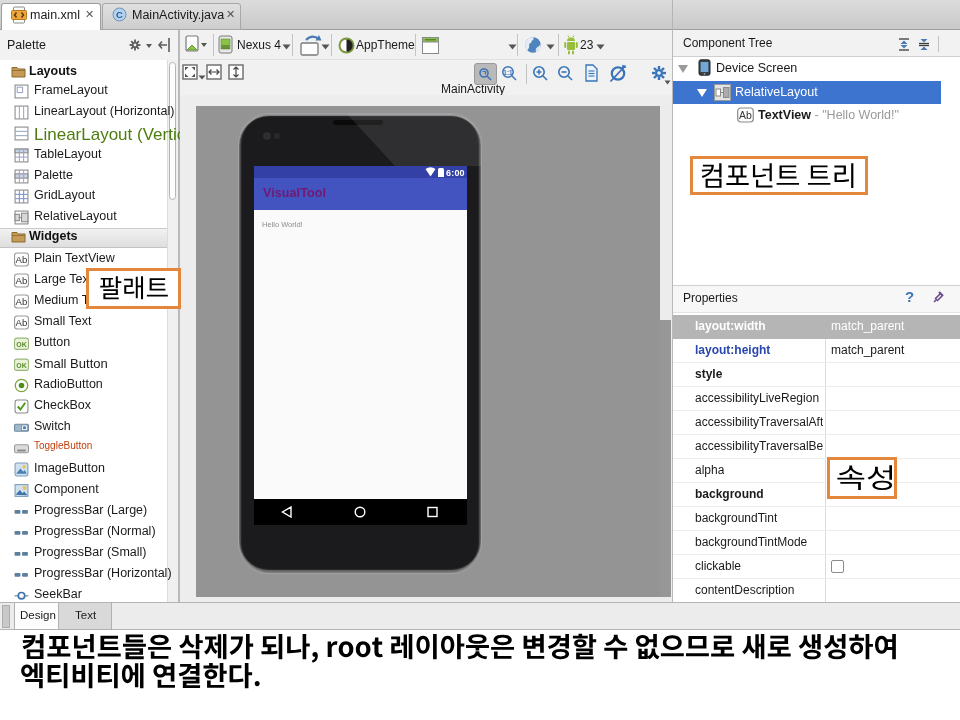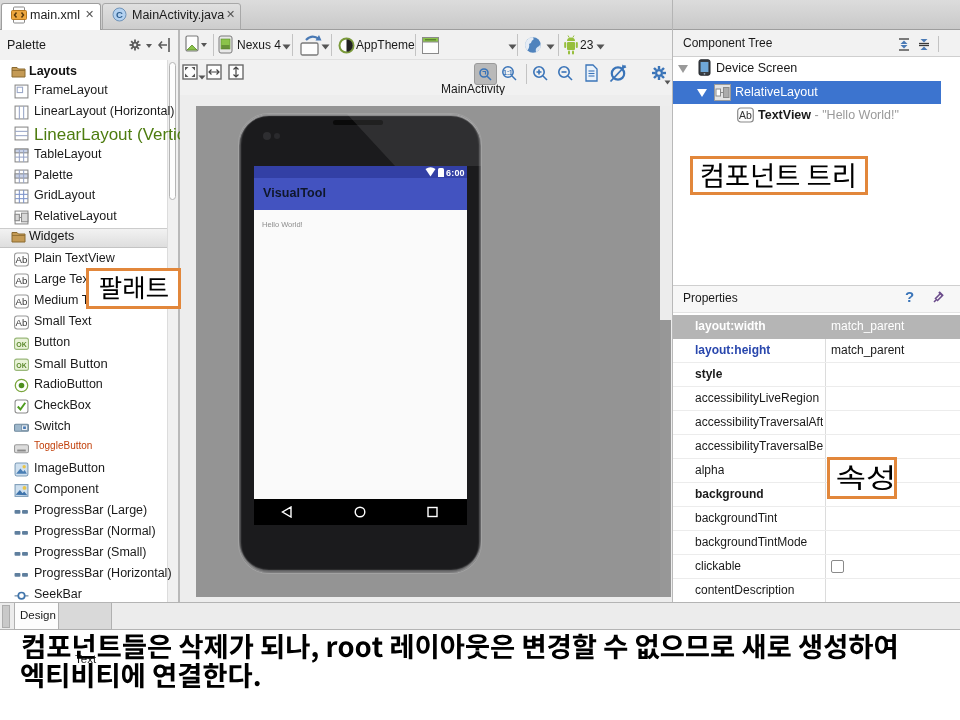--- a/index.html
+++ b/index.html
@@ -87,21 +87,21 @@
     <line x1="1" y1="5" x2="13" y2="5" stroke="#7f95c9"></line>
     <line x1="1" y1="9" x2="13" y2="9" stroke="#7f95c9"></line>
   </svg><div class="abs" style="left:34px;top:188px;font-size:12.5px;color:#1a1a1a;white-space:nowrap;">GridLayout</div><svg class="abs" style="left:14px;top:210px" width="15" height="15" viewBox="0 0 14 14">
     <rect x="1" y="1" width="12" height="12" fill="#fff" stroke="#8a8a8a"></rect>
     <rect x="1" y="4" width="4" height="6" fill="#d8d8d8" stroke="#8a8a8a"></rect>
     <rect x="7" y="3" width="6" height="8" fill="#d8d8d8" stroke="#8a8a8a"></rect>
     <line x1="5" y1="7" x2="7" y2="7" stroke="#8a8a8a"></line>
   </svg><div class="abs" style="left:34px;top:209px;font-size:12.5px;color:#1a1a1a;white-space:nowrap;">RelativeLayout</div><div class="abs" style="left:0;top:228px;width:167px;height:20px;background:linear-gradient(#f2f2f2,#dedede);border-top:1px solid #cccccc;border-bottom:1px solid #c4c4c4;"></div><svg class="abs" style="left:11px;top:230px" width="15" height="13" viewBox="0 0 15 13">
     <path d="M1 2.5 L6 2.5 L7.5 4 L14 4 L14 12 L1 12 Z" fill="#c49a55" stroke="#8a6a30" stroke-width="1"></path>
     <path d="M1 5.5 H14" stroke="#8a6a30" stroke-width="0.8"></path>
-  </svg><div class="abs" style="left:29px;top:229px;font-size:12.5px;font-weight:normal;color:#111;white-space:nowrap;">Widgets</div><svg class="abs" style="left:14px;top:252px" width="15" height="15" viewBox="0 0 14 14">
+  </svg><div class="abs" style="left:29px;top:229px;font-size:12.5px;font-weight:bold;color:#111;white-space:nowrap;">Widgets</div><svg class="abs" style="left:14px;top:252px" width="15" height="15" viewBox="0 0 14 14">
     <rect x="0.5" y="1" width="13" height="12" rx="2.5" fill="#fdfdfd" stroke="#9a9a9a"></rect>
     <text x="7" y="10.5" font-size="9" font-family="Liberation Sans" fill="#333" text-anchor="middle">Ab</text>
   </svg><div class="abs" style="left:34px;top:251px;font-size:12.5px;color:#1a1a1a;white-space:nowrap;">Plain TextView</div><svg class="abs" style="left:14px;top:273px" width="15" height="15" viewBox="0 0 14 14">
     <rect x="0.5" y="1" width="13" height="12" rx="2.5" fill="#fdfdfd" stroke="#9a9a9a"></rect>
     <text x="7" y="10.5" font-size="9" font-family="Liberation Sans" fill="#333" text-anchor="middle">Ab</text>
   </svg><div class="abs" style="left:34px;top:272px;font-size:12.5px;color:#1a1a1a;white-space:nowrap;">Large Text</div><svg class="abs" style="left:14px;top:294px" width="15" height="15" viewBox="0 0 14 14">
     <rect x="0.5" y="1" width="13" height="12" rx="2.5" fill="#fdfdfd" stroke="#9a9a9a"></rect>
     <text x="7" y="10.5" font-size="9" font-family="Liberation Sans" fill="#333" text-anchor="middle">Ab</text>
   </svg><div class="abs" style="left:34px;top:293px;font-size:12.5px;color:#1a1a1a;white-space:nowrap;">Medium Text</div><svg class="abs" style="left:14px;top:315px" width="15" height="15" viewBox="0 0 14 14">
     <rect x="0.5" y="1" width="13" height="12" rx="2.5" fill="#fdfdfd" stroke="#9a9a9a"></rect>
@@ -312,21 +312,21 @@
       </svg></div>
 <div class="abs" style="left:254px;top:166px;width:213px;height:12px;background:#3340a5;"></div>
 <svg class="abs" style="left:425px;top:167px" width="11" height="10" viewBox="0 0 11 10">
       <path d="M0.5 2 Q5.5 -1.5 10.5 2 L5.5 9.5 Z" fill="#fff"></path>
     </svg>
 <svg class="abs" style="left:437px;top:167px" width="8" height="10" viewBox="0 0 8 10">
       <path d="M1 2.5 Q1 1 2.5 1 L5.5 1 Q7 1 7 2.5 L7 10 L1 10 Z" fill="#fff"></path>
     </svg>
 <div class="abs" style="left:446px;top:167.5px;font-size:9px;font-weight:bold;color:#fff;letter-spacing:0.2px;">6:00</div>
 <div class="abs" style="left:254px;top:178px;width:213px;height:32px;background:#4353c0;"></div>
-<div class="abs" style="left:263px;top:186px;font-size:12.5px;font-weight:bold;color:#0f172a;letter-spacing:0.1px;">VisualTool</div>
+<div class="abs" style="left:263px;top:186px;font-size:12.5px;font-weight:bold;color:#701a75;letter-spacing:0.1px;">VisualTool</div>
 <div class="abs" style="left:254px;top:210px;width:213px;height:289px;background:#fafafa;"></div>
 <div class="abs" style="left:262px;top:220px;font-size:7.5px;color:#8d8d8d;">Hello World!</div>
 <div class="abs" style="left:254px;top:499px;width:213px;height:26px;background:#000;"></div>
 <svg class="abs" style="left:281px;top:506px" width="11" height="12" viewBox="0 0 11 12">
       <path d="M10 1 L10 11 L1.5 6 Z" fill="none" stroke="#fff" stroke-width="1.4"></path>
     </svg>
 <svg class="abs" style="left:354px;top:506px" width="12" height="12" viewBox="0 0 12 12">
       <circle cx="6" cy="6" r="4.8" fill="none" stroke="#fff" stroke-width="1.4"></circle>
     </svg>
 <svg class="abs" style="left:427px;top:506px" width="11" height="12" viewBox="0 0 11 12">
@@ -388,21 +388,21 @@
         <line x1="2" y1="13" x2="5" y2="10"></line>
       </g>
     </svg>
 <div class="abs" style="left:825px;top:315px;width:1px;height:287px;background:#dcdcdc;"></div>
 <div class="abs" style="left:673px;top:315px;width:287px;height:24px;background:#b5b5b5;"></div><div class="abs" style="left:695px;top:319px;font-size:12px;font-weight:bold;color:#fff;">layout:width</div><div class="abs" style="left:831px;top:319px;font-size:12px;color:#fff;">match_parent</div><div class="abs" style="left:673px;top:339px;width:287px;height:24px;border-bottom:1px solid #ececec;"></div><div class="abs" style="left:695px;top:343px;font-size:12px;font-weight:bold;color:#2947ad;white-space:nowrap;overflow:hidden;max-width:128px;">layout:height</div><div class="abs" style="left:831px;top:343px;font-size:12px;color:#1a1a1a;">match_parent</div><div class="abs" style="left:673px;top:363px;width:287px;height:24px;border-bottom:1px solid #ececec;"></div><div class="abs" style="left:695px;top:367px;font-size:12px;font-weight:bold;color:#1a1a1a;white-space:nowrap;overflow:hidden;max-width:128px;">style</div><div class="abs" style="left:673px;top:387px;width:287px;height:24px;border-bottom:1px solid #ececec;"></div><div class="abs" style="left:695px;top:391px;font-size:12px;font-weight:normal;color:#1a1a1a;white-space:nowrap;overflow:hidden;max-width:128px;">accessibilityLiveRegion</div><div class="abs" style="left:673px;top:411px;width:287px;height:24px;border-bottom:1px solid #ececec;"></div><div class="abs" style="left:695px;top:415px;font-size:12px;font-weight:normal;color:#1a1a1a;white-space:nowrap;overflow:hidden;max-width:128px;">accessibilityTraversalAfte</div><div class="abs" style="left:673px;top:435px;width:287px;height:24px;border-bottom:1px solid #ececec;"></div><div class="abs" style="left:695px;top:439px;font-size:12px;font-weight:normal;color:#1a1a1a;white-space:nowrap;overflow:hidden;max-width:128px;">accessibilityTraversalBefo</div><div class="abs" style="left:673px;top:459px;width:287px;height:24px;border-bottom:1px solid #ececec;"></div><div class="abs" style="left:695px;top:463px;font-size:12px;font-weight:normal;color:#1a1a1a;white-space:nowrap;overflow:hidden;max-width:128px;">alpha</div><div class="abs" style="left:673px;top:483px;width:287px;height:24px;border-bottom:1px solid #ececec;"></div><div class="abs" style="left:695px;top:487px;font-size:12px;font-weight:bold;color:#1a1a1a;white-space:nowrap;overflow:hidden;max-width:128px;">background</div><div class="abs" style="left:673px;top:507px;width:287px;height:24px;border-bottom:1px solid #ececec;"></div><div class="abs" style="left:695px;top:511px;font-size:12px;font-weight:normal;color:#1a1a1a;white-space:nowrap;overflow:hidden;max-width:128px;">backgroundTint</div><div class="abs" style="left:673px;top:531px;width:287px;height:24px;border-bottom:1px solid #ececec;"></div><div class="abs" style="left:695px;top:535px;font-size:12px;font-weight:normal;color:#1a1a1a;white-space:nowrap;overflow:hidden;max-width:128px;">backgroundTintMode</div><div class="abs" style="left:673px;top:555px;width:287px;height:24px;border-bottom:1px solid #ececec;"></div><div class="abs" style="left:695px;top:559px;font-size:12px;font-weight:normal;color:#1a1a1a;white-space:nowrap;overflow:hidden;max-width:128px;">clickable</div><div class="abs" style="left:831px;top:560px;width:13px;height:13px;background:#fff;border:1px solid #8a8a8a;border-radius:2px;"></div><div class="abs" style="left:673px;top:579px;width:287px;height:24px;border-bottom:1px solid #ececec;"></div><div class="abs" style="left:695px;top:583px;font-size:12px;font-weight:normal;color:#1a1a1a;white-space:nowrap;overflow:hidden;max-width:128px;">contentDescription</div>
 <div class="abs" style="left:0;top:602px;width:960px;height:28px;background:#ececec;border-top:1px solid #b4b4b4;border-bottom:1px solid #b4b4b4;"></div>
 <div class="abs" style="left:2px;top:605px;width:8px;height:23px;background:#c9c9c9;border:1px solid #adadad;"></div>
 <div class="abs" style="left:14px;top:603px;width:45px;height:27px;background:#fdfdfd;border:1px solid #b0b0b0;border-top:none;"></div>
 <div class="abs" style="left:20px;top:609px;font-size:11.5px;color:#1a1a1a;">Design</div>
 <div class="abs" style="left:59px;top:603px;width:53px;height:27px;background:#d9d9d9;border:1px solid #b0b0b0;border-top:none;border-left:none;"></div>
-<div class="abs" style="left:75px;top:609px;font-size:11.5px;color:#1a1a1a;margin-top:44px;">Text</div>
+<div class="abs" style="left:75px;top:609px;font-size:11.5px;color:#1a1a1a;">Text</div>
 <div class="abs" style="left:86px;top:268px;width:95px;height:41px;background:#fff;border:3px solid #e2873b;"></div><div class="abs" style="left:98px;top:277px;">
       <svg width="75" height="27" viewBox="0 -20.80 75 27.56" style="display:block;overflow:visible">
         <g transform="scale(1.000,1)">
           <path d="M2.0 -19.9H14.6V-18.2H2.0ZM1.6 -10.1 1.4 -11.9Q3.4 -11.9 5.9 -11.9Q8.3 -12.0 10.8 -12.1Q13.4 -12.2 15.7 -12.5L15.8 -10.9Q13.4 -10.6 10.9 -10.4Q8.4 -10.2 6.0 -10.2Q3.6 -10.1 1.6 -10.1ZM4.3 -19.2H6.4V-10.9H4.3ZM10.2 -19.2H12.2V-10.9H10.2ZM17.4 -21.5H19.5V-9.3H17.4ZM18.6 -16.4H23.0V-14.6H18.6ZM4.6 -8.2H19.5V-2.5H6.8V1.0H4.7V-4.1H17.4V-6.5H4.6ZM4.7 0.0H20.4V1.8H4.7Z M26.0 -5.4H27.5Q29.7 -5.4 31.8 -5.5Q33.8 -5.6 36.2 -6.0L36.4 -4.3Q33.9 -3.8 31.8 -3.7Q29.7 -3.6 27.5 -3.6H26.0ZM25.9 -18.9H34.7V-10.7H28.1V-4.7H26.0V-12.4H32.7V-17.2H25.9ZM43.1 -21.5H45.2V2.0H43.1ZM39.1 -12.2H43.7V-10.4H39.1ZM37.8 -21.0H39.8V0.8H37.8Z M51.9 -8.8H68.0V-7.1H51.9ZM49.1 -2.8H70.5V-1.0H49.1ZM51.9 -19.5H67.8V-17.7H54.1V-8.3H51.9ZM53.4 -14.2H67.3V-12.5H53.4Z" fill="#000"></path>
         </g>
       </svg>
     </div><div class="abs" style="left:690px;top:156px;width:178px;height:39px;background:#fff;border:3px solid #e2873b;"></div><div class="abs" style="left:697px;top:164px;">
       <svg width="166" height="29" viewBox="0 -22.64 166 30.00" style="display:block;overflow:visible">
         <g transform="scale(1.000,1)">
           <path d="M14.5 -16.6H20.5V-14.7H14.5ZM12.2 -21.9H14.6Q14.6 -18.7 13.4 -16.0Q12.1 -13.4 9.6 -11.4Q7.0 -9.5 3.0 -8.2L2.1 -10.1Q5.6 -11.2 7.9 -12.8Q10.1 -14.4 11.1 -16.5Q12.2 -18.6 12.2 -21.0ZM3.2 -21.9H13.6V-20.0H3.2ZM12.1 -17.3V-15.6L2.3 -14.9L2.0 -16.8ZM20.1 -23.4H22.5V-8.6H20.1ZM6.0 -7.3H22.5V1.9H6.0ZM20.2 -5.4H8.3V-0.0H20.2Z M27.5 -2.9H50.6V-1.0H27.5ZM37.8 -9.6H40.1V-2.1H37.8ZM29.5 -21.0H48.5V-19.0H29.5ZM29.5 -10.7H48.4V-8.8H29.5ZM33.5 -19.4H35.8V-10.3H33.5ZM42.2 -19.4H44.5V-10.3H42.2Z M72.2 -23.4H74.5V-4.9H72.2ZM64.9 -17.8H72.6V-15.9H64.9ZM58.2 -0.3H75.2V1.6H58.2ZM58.2 -6.4H60.5V0.7H58.2ZM55.0 -21.5H57.3V-10.5H55.0ZM55.0 -11.0H56.9Q59.0 -11.0 60.8 -11.1Q62.7 -11.2 64.5 -11.4Q66.3 -11.7 68.2 -12.0L68.6 -10.1Q66.6 -9.7 64.7 -9.4Q62.9 -9.2 60.9 -9.1Q59.0 -9.0 56.9 -9.0H55.0Z M82.5 -9.6H100.1V-7.7H82.5ZM79.5 -3.0H102.7V-1.1H79.5ZM82.5 -21.2H99.8V-19.3H84.9V-9.0H82.5ZM84.1 -15.5H99.3V-13.6H84.1Z M114.9 -9.6H132.4V-7.7H114.9ZM111.9 -3.0H135.1V-1.1H111.9ZM114.9 -21.2H132.2V-19.3H117.2V-9.0H114.9ZM116.5 -15.5H131.6V-13.6H116.5Z M156.6 -23.4H158.9V2.2H156.6ZM139.4 -5.9H141.5Q143.7 -5.9 145.7 -6.0Q147.7 -6.1 149.8 -6.3Q151.9 -6.5 154.2 -6.8L154.4 -4.9Q150.9 -4.3 147.9 -4.1Q144.8 -3.9 141.5 -3.9H139.4ZM139.3 -21.0H151.2V-11.9H141.8V-5.2H139.4V-13.8H148.8V-19.1H139.3Z" fill="#000"></path>

